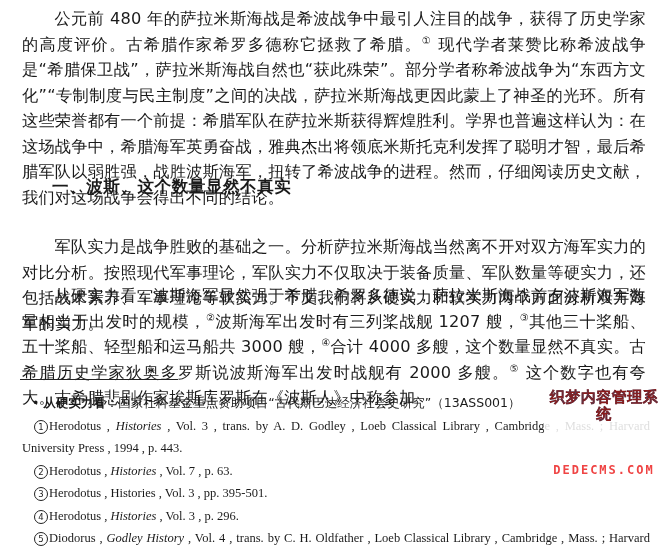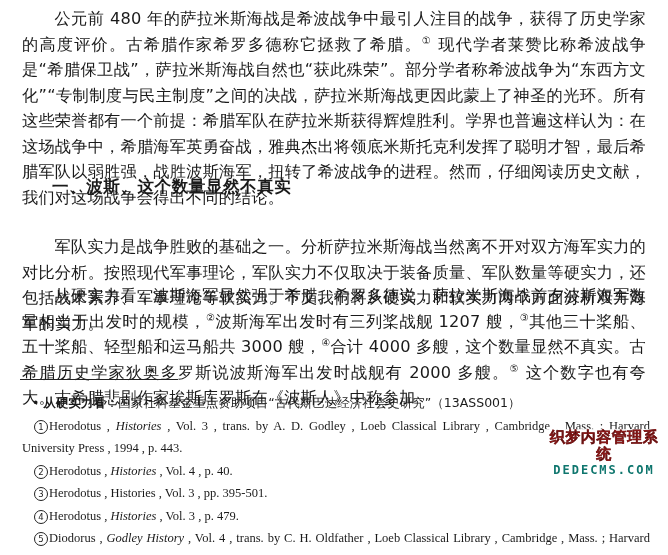--- a/index.html
+++ b/index.html
@@ -98,32 +98,33 @@
       right: 4px;
       bottom: 4px;
       width: 120px;
       text-align: center;
       background: rgba(255,255,255,0.85);
     }
     .wm-cn {
       font-family: "DejaVu Sans", sans-serif;
       font-size: 15px;
       font-weight: bold;
-      color: #000000;
+      color: #0369a1;
       letter-spacing: 0.5px;
       line-height: 17px;
       -webkit-text-stroke: 0.3px #8b1a1a;
     }
     .wm-en {
       font-family: "DejaVu Sans Mono", monospace;
       font-size: 12px;
       font-weight: bold;
-      color: #0f766e;
+      color: #ef4444;
       letter-spacing: 2px;
       line-height: 14px;
+      margin-top: 40px;
     }
   </style>
 </head>
 <body>
 
 <div class="page">
 
   <div class="body-text p1">
     <p class="para"><span>公元前 480 年的萨拉米斯海战是希波战争中最引人注目的战争，获得了历史学家的高度评价。古希腊作家希罗多德称它拯救了希腊。</span><sup class="fn">①</sup><span> 现代学者莱赞比称希波战争是“希腊保卫战”，萨拉米斯海战自然也“获此殊荣”。部分学者称希波战争为“东西方文化”“专制制度与民主制度”之间的决战，萨拉米斯海战更因此蒙上了神圣的光环。所有这些荣誉都有一个前提：希腊军队在萨拉米斯获得辉煌胜利。学界也普遍这样认为：在这场战争中，希腊海军英勇奋战，雅典杰出将领底米斯托克利发挥了聪明才智，最后希腊军队以弱胜强，战胜波斯海军，扭转了希波战争的进程。然而，仔细阅读历史文献，我们对这场战争会得出不同的结论。</span></p>
   </div>
@@ -138,25 +139,25 @@
     <p class="para"><span>从硬实力看，波斯海军显然强于希腊。希罗多德说，萨拉米斯海战前夕波斯海军数量相当于出发时的规模，</span><sup class="fn">②</sup><span>波斯海军出发时有三列桨战舰 1207 艘，</span><sup class="fn">③</sup><span>其他三十桨船、五十桨船、轻型船和运马船共 3000 艘，</span><sup class="fn">④</sup><span>合计 4000 多艘，这个数量显然不真实。古希腊历史学家狄奥多罗斯说波斯海军出发时战舰有 2000 多艘。</span><sup class="fn">⑤</sup><span> 这个数字也有夸大。古希腊悲剧作家埃斯库罗斯在《波斯人》中称参加</span></p>
   </div>
 
   <div class="rule"></div>
 
   <div class="notes">
     <p class="note fund"><span>•</span> <span class="fund-label">从硬实力看</span><span>：国家社科基金重点资助项目“古代斯巴达经济社会史研究”（13ASS001）</span></p>
 
     <p class="note"><span class="circ">1</span><span>Herodotus , </span><i>Histories</i><span> , Vol. 3 , trans.  by A.  D.  Godley , Loeb Classical Library , Cambridge , Mass. ; Harvard University Press , 1994 , p. 443.</span></p>
 
-    <p class="note"><span class="circ">2</span><span>Herodotus , </span><i>Histories</i><span> , Vol. 4 , p. 40.</span></p>
+    <p class="note"><span class="circ">2</span><span>Herodotus , </span><i>Histories</i><span> , Vol. 7 , p. 63.</span></p>
 
     <p class="note"><span class="circ">3</span><span>Herodotus , </span><i></i><span>Histories , Vol. 3  , pp. 395-501.</span></p>
 
-    <p class="note"><span class="circ">4</span><span>Herodotus , </span><i>Histories</i><span> , Vol. 3  , p. 479.</span></p>
+    <p class="note"><span class="circ">4</span><span>Herodotus , </span><i>Histories</i><span> , Vol. 3  , p. 296.</span></p>
 
     <p class="note"><span class="circ">5</span><span>Diodorus , </span><i>Godley History</i><span> , Vol. 4 , trans.  by C. H. Oldfather , Loeb Classical Library , Cambridge , Mass. ; Harvard University Press , 1989 , pp. 129-131.</span></p>
   </div>
 
   <div class="watermark">
     <div class="wm-cn">织梦内容管理系统</div>
     <div class="wm-en">DEDECMS.COM</div>
   </div>
 
 </div>

